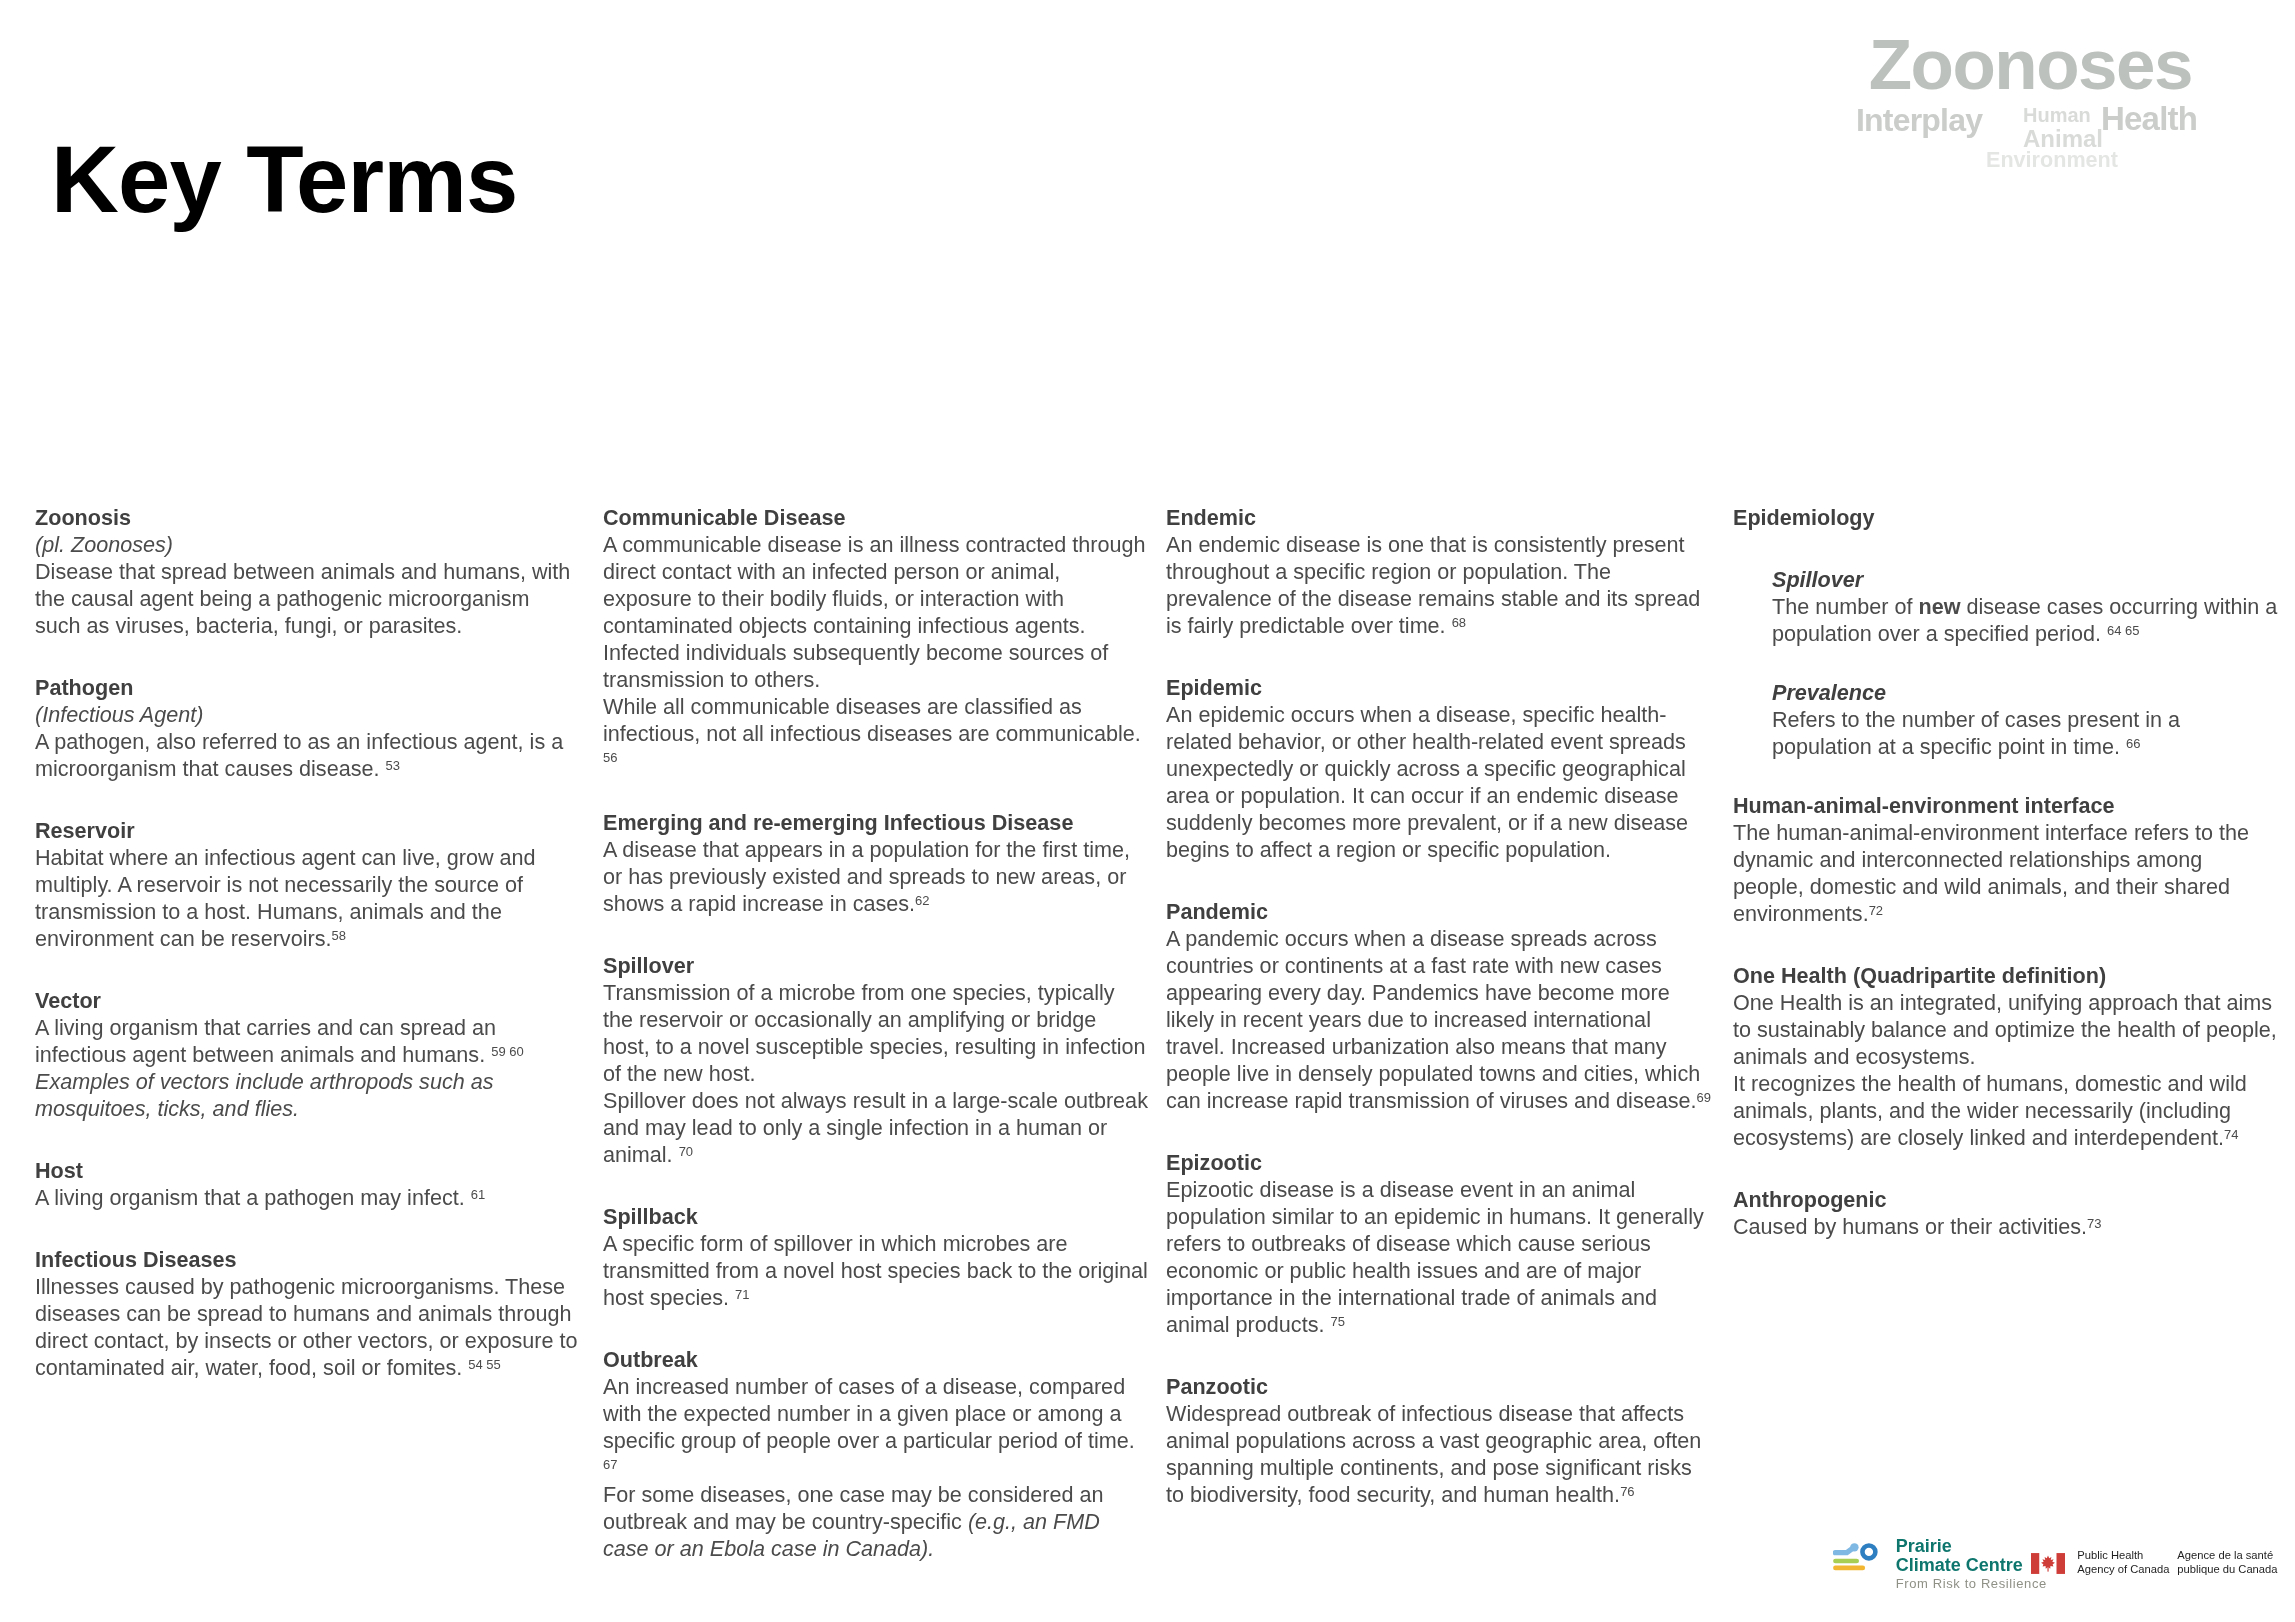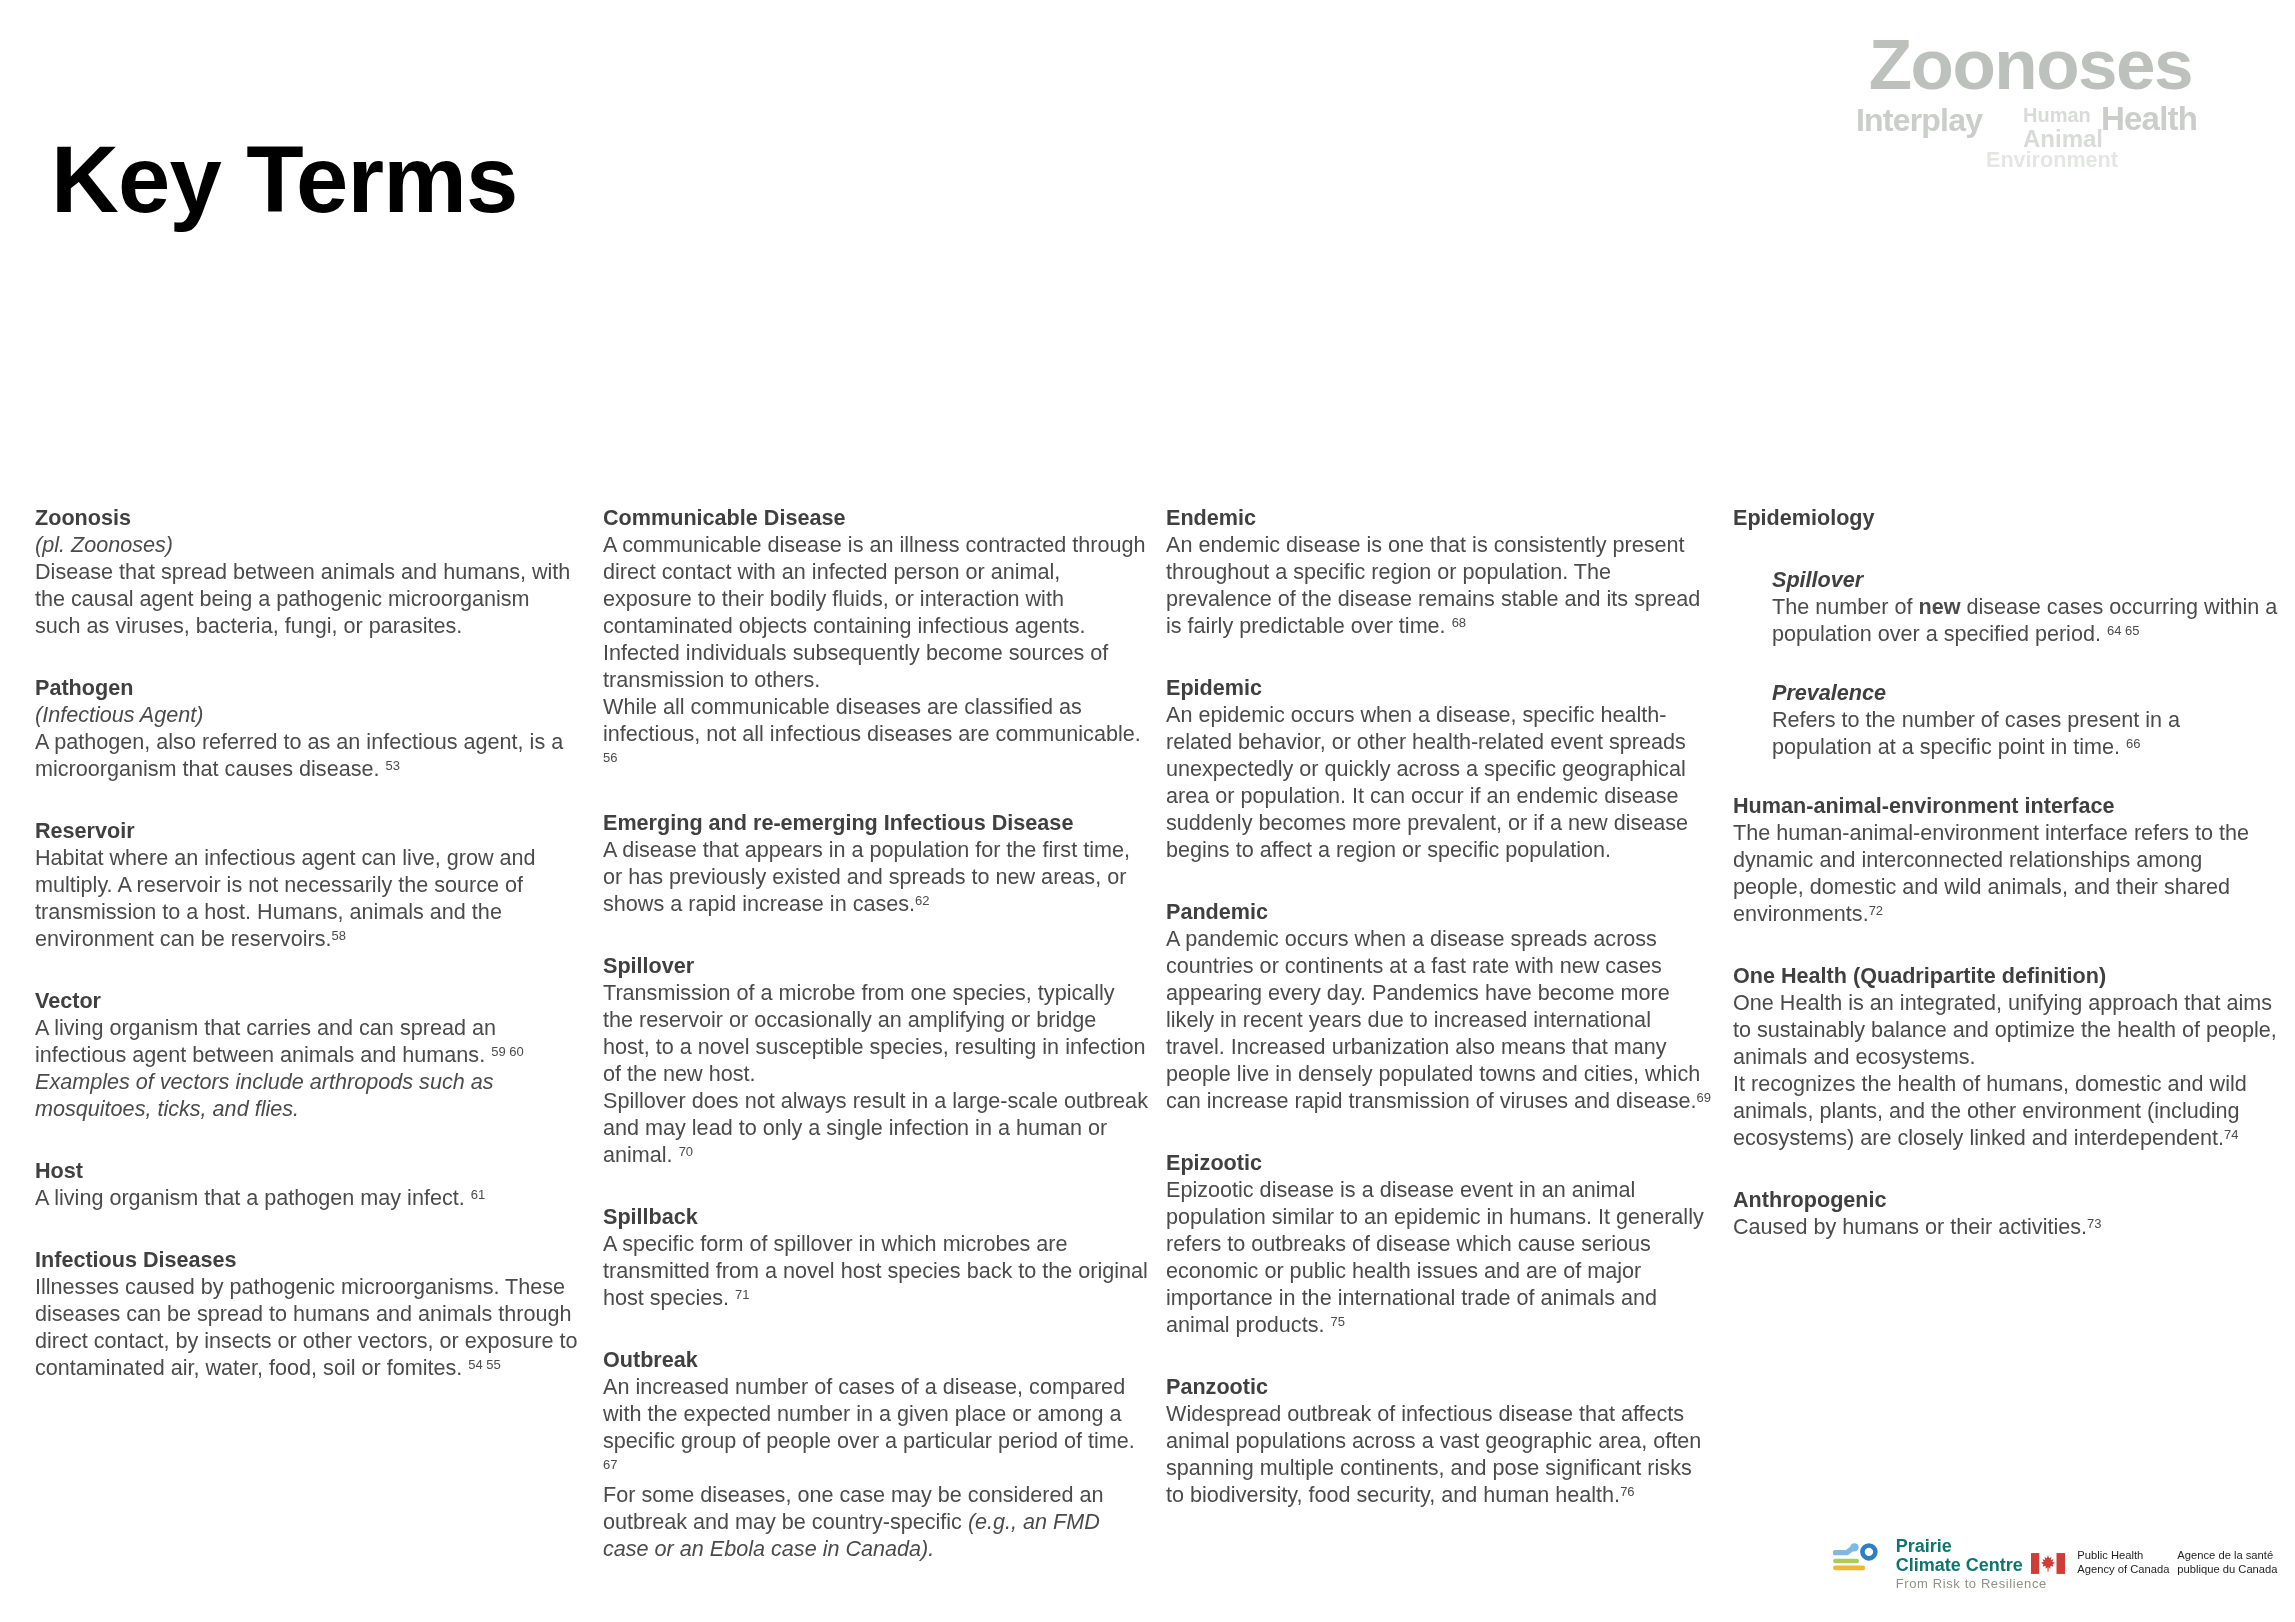--- a/index.html
+++ b/index.html
@@ -150,21 +150,21 @@
         <section class="sub">
           <h3 class="it">Prevalence</h3>
           <p><span>Refers to the number of cases present in a population at a specific point in time. </span><sup>66</sup></p>
         </section>
         <section>
           <h3>Human-animal-environment interface</h3>
           <p><span>The human-animal-environment interface refers to the dynamic and interconnected relationships among people, domestic and wild animals, and their shared environments.</span><sup>72</sup></p>
         </section>
         <section>
           <h3>One Health (Quadripartite definition)</h3>
-          <p><span>One Health is an integrated, unifying approach that aims to sustainably balance and optimize the health of people, animals and ecosystems.</span><br><span>It recognizes the health of humans, domestic and wild animals, plants, and the other environment (including ecosystems) are closely linked and interdependent.</span><sup>74</sup></p>
+          <p><span>One Health is an integrated, unifying approach that aims to sustainably balance and optimize the health of people, animals and ecosystems.</span><br><span>It recognizes the health of humans, domestic and wild animals, plants, and the wider necessarily (including ecosystems) are closely linked and interdependent.</span><sup>74</sup></p>
         </section>
         <section>
           <h3>Anthropogenic</h3>
           <p><span>Caused by humans or their activities.</span><sup>73</sup></p>
         </section>
       </div>
   </main>
 
   <div id="pcc">
     <svg class="mark" width="52" height="32" viewBox="0 0 68 42">

